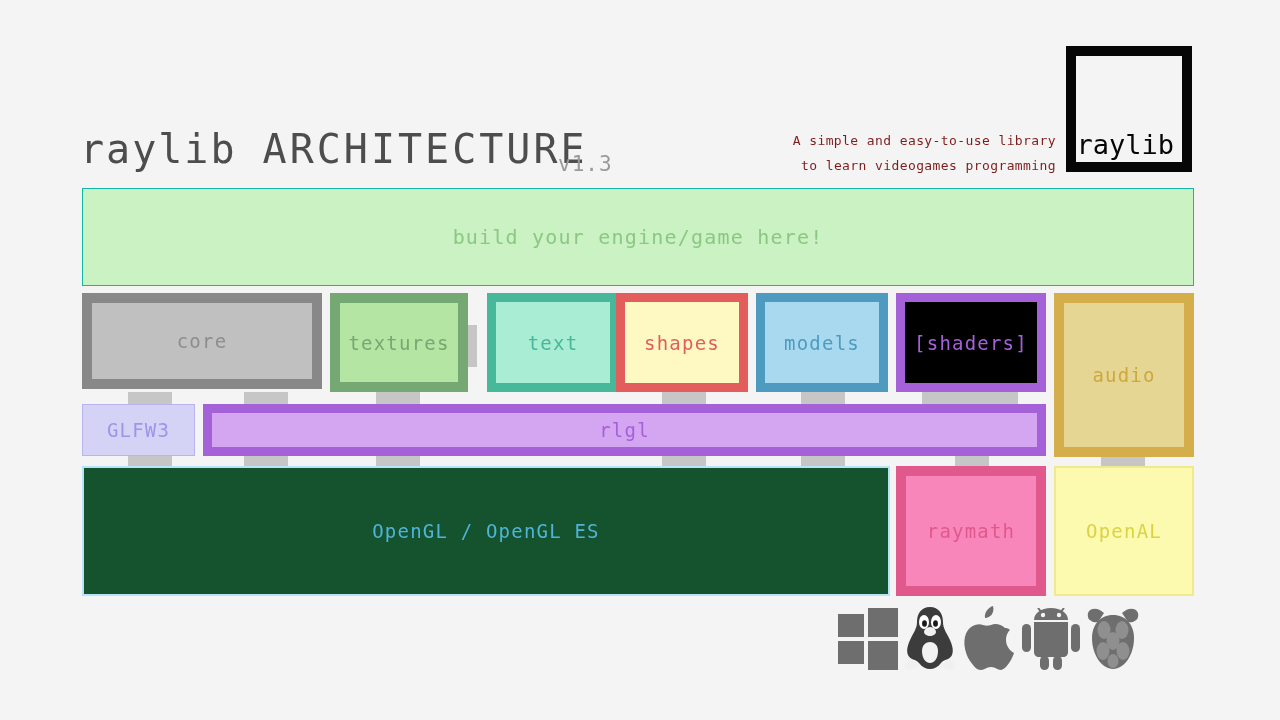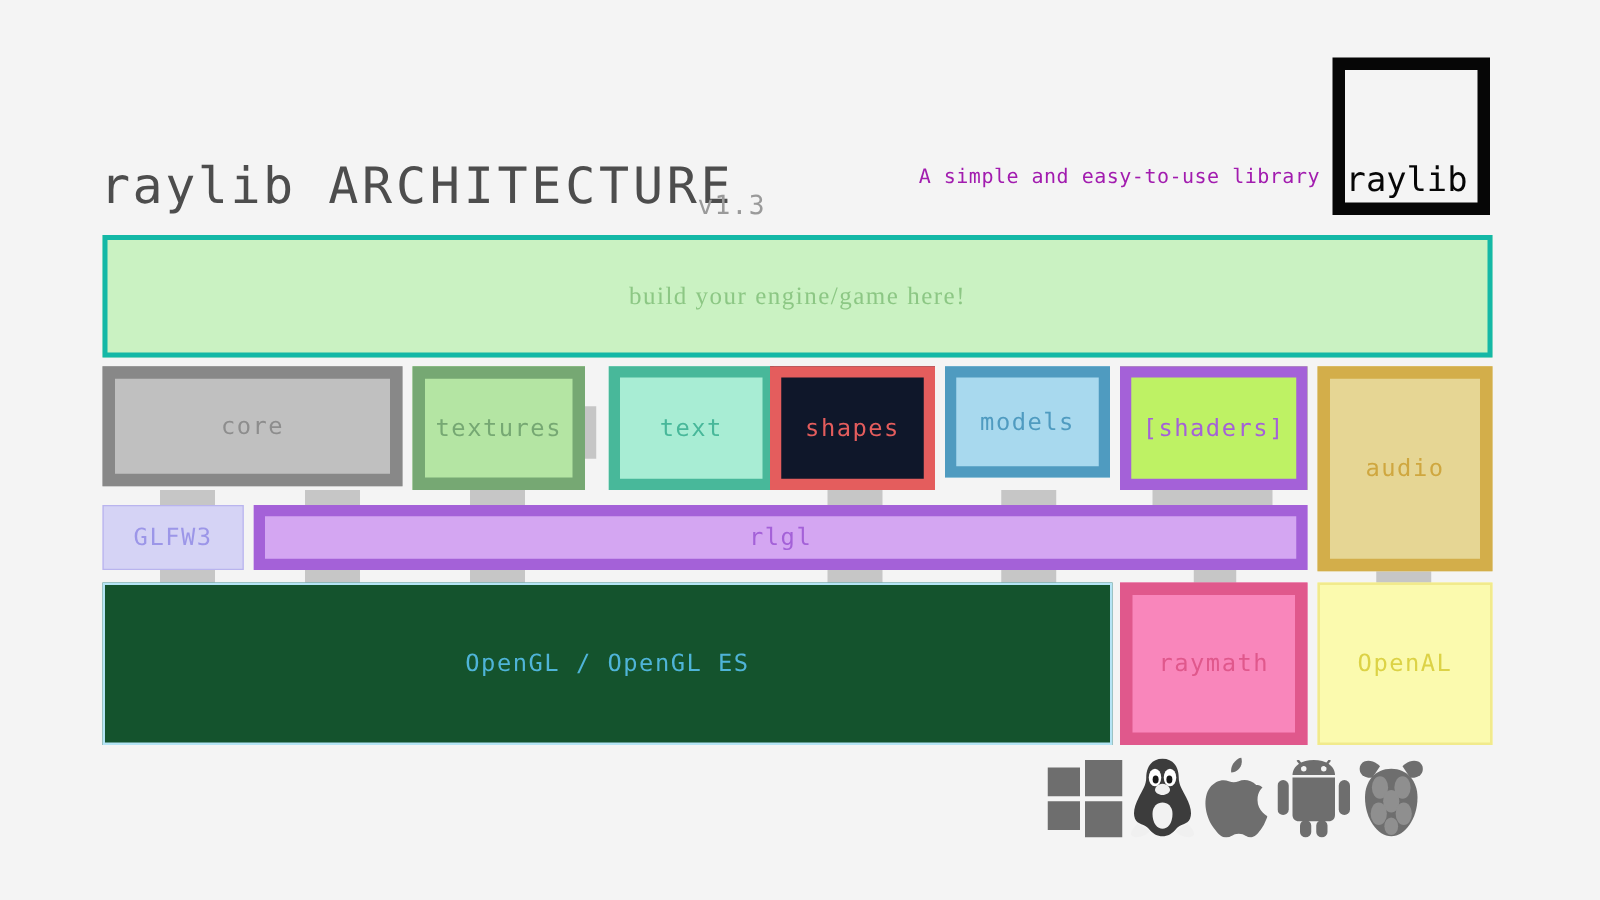--- a/index.html
+++ b/index.html
@@ -19,22 +19,22 @@
     font-family: "DejaVu Sans Mono", monospace;
   }
   .title .light { font-weight: normal; }
   .title .bold  { font-weight: normal; letter-spacing: 3px; }
   .version {
     position: absolute; left: 558px; top: 152px;
     font-size: 21px; color: #9a9a9a; letter-spacing: 1px;
   }
   .tagline {
     position: absolute; right: 224px; top: 128px;
-    text-align: right; font-size: 16px; line-height: 25px;
-    color: #a21caf; letter-spacing: 0.4px; white-space: nowrap;
+    text-align: right; font-size: 13px; line-height: 25px;
+    color: #7f1d1d; letter-spacing: 0.4px; white-space: nowrap;
   }
   .logo {
     position: absolute; left: 1066px; top: 46px;
     width: 126px; height: 126px;
     border: 10px solid #060606; background: #f4f4f4;
     box-sizing: border-box;
   }
   .logo-text {
     position: absolute; right: 8px; bottom: 2px;
     font-size: 27px; color: #060606; letter-spacing: 0px;
@@ -50,23 +50,23 @@
     font-size: 19px; letter-spacing: 1.2px; white-space: nowrap;
   }
   .tab {
     position: absolute; background: #c6c6c6;
   }
 
   
   .banner {
     position: absolute; left: 82px; top: 188px;
     width: 1112px; height: 98px;
-    background: #caf2c2; border: 4px solid #14b8a6;
+    background: #caf2c2; border: 1px solid #14b8a6;
     box-sizing: border-box;
-    display: flex; align-items: center; justify-content: center; font-family: Liberation Serif, serif;
+    display: flex; align-items: center; justify-content: center;
   }
   .banner .label { font-size: 20px; color: #8cc784; letter-spacing: 1.2px; }
 
   
   .platforms-label {
     position: absolute; left: 498px; top: 628px;
     font-size: 17px; color: #8d8d8d; letter-spacing: 0.6px; white-space: nowrap;
   }
   .plat { position: absolute; }
 </style>
@@ -76,20 +76,21 @@
 <div id="stage">
 
   <div class="title">
     <span class="light">raylib</span>
     <span class="bold">ARCHITECTURE</span>
   </div>
   <div class="version">v1.3</div>
 
   <div class="tagline">
     <div>A simple and easy-to-use library</div>
+    <div>to learn videogames programming</div>
   </div>
 
   <div class="logo">
     <div class="logo-text">raylib</div>
   </div>
 
   <div class="banner">
     <span class="label">build your engine/game here!</span>
   </div>
 
@@ -116,27 +117,27 @@
   <div id="modules-layer">
       <div class="box" style="left: 82px; top: 293px; width: 240px; height: 96px; background: rgb(192, 192, 192); border: 10px solid rgb(136, 136, 136);">
         <span class="label" style="color: rgb(141, 141, 141);">core</span>
       </div>
       <div class="box" style="left: 330px; top: 293px; width: 138px; height: 99px; background: rgb(180, 229, 163); border: 10px solid rgb(118, 168, 115);">
         <span class="label" style="color: rgb(118, 168, 115);">textures</span>
       </div>
       <div class="box" style="left: 476px; top: 293px; width: 132px; height: 99px; background: rgb(168, 237, 212); border: 9px solid rgb(72, 184, 154); margin-left: 11px;">
         <span class="label" style="color: rgb(72, 184, 154);">text</span>
       </div>
-      <div class="box" style="left: 616px; top: 293px; width: 132px; height: 99px; background: #0f172a; border: 9px solid rgb(228, 93, 93);">
+      <div class="box" style="left: 616px; top: 293px; width: 132px; height: 99px; background: #fef9c3; border: 9px solid rgb(228, 93, 93);">
         <span class="label" style="color: rgb(228, 93, 93);">shapes</span>
       </div>
-      <div class="box" style="left: 756px; top: 293px; width: 132px; height: 89px; background: rgb(168, 217, 238); border: 9px solid rgb(79, 155, 192);">
+      <div class="box" style="left: 756px; top: 293px; width: 132px; height: 99px; background: rgb(168, 217, 238); border: 9px solid rgb(79, 155, 192);">
         <span class="label" style="color: rgb(79, 155, 192);">models</span>
       </div>
-      <div class="box" style="left: 896px; top: 293px; width: 150px; height: 99px; background: #bef264; border: 9px solid rgb(164, 97, 216);">
+      <div class="box" style="left: 896px; top: 293px; width: 150px; height: 99px; background: #000000; border: 9px solid rgb(164, 97, 216);">
         <span class="label" style="color: rgb(164, 97, 216);">[shaders]</span>
       </div>
       <div class="box" style="left: 1054px; top: 293px; width: 140px; height: 164px; background: rgb(230, 214, 148); border: 10px solid rgb(211, 174, 74);">
         <span class="label" style="color: rgb(207, 167, 63);">audio</span>
       </div>
     </div>
   <div id="middle-layer">
       <div class="box" style="left: 82px; top: 404px; width: 113px; height: 52px; background: rgb(213, 211, 245); border: 1px solid rgb(185, 180, 238);">
         <span class="label" style="color: rgb(156, 150, 232);">GLFW3</span>
       </div>

